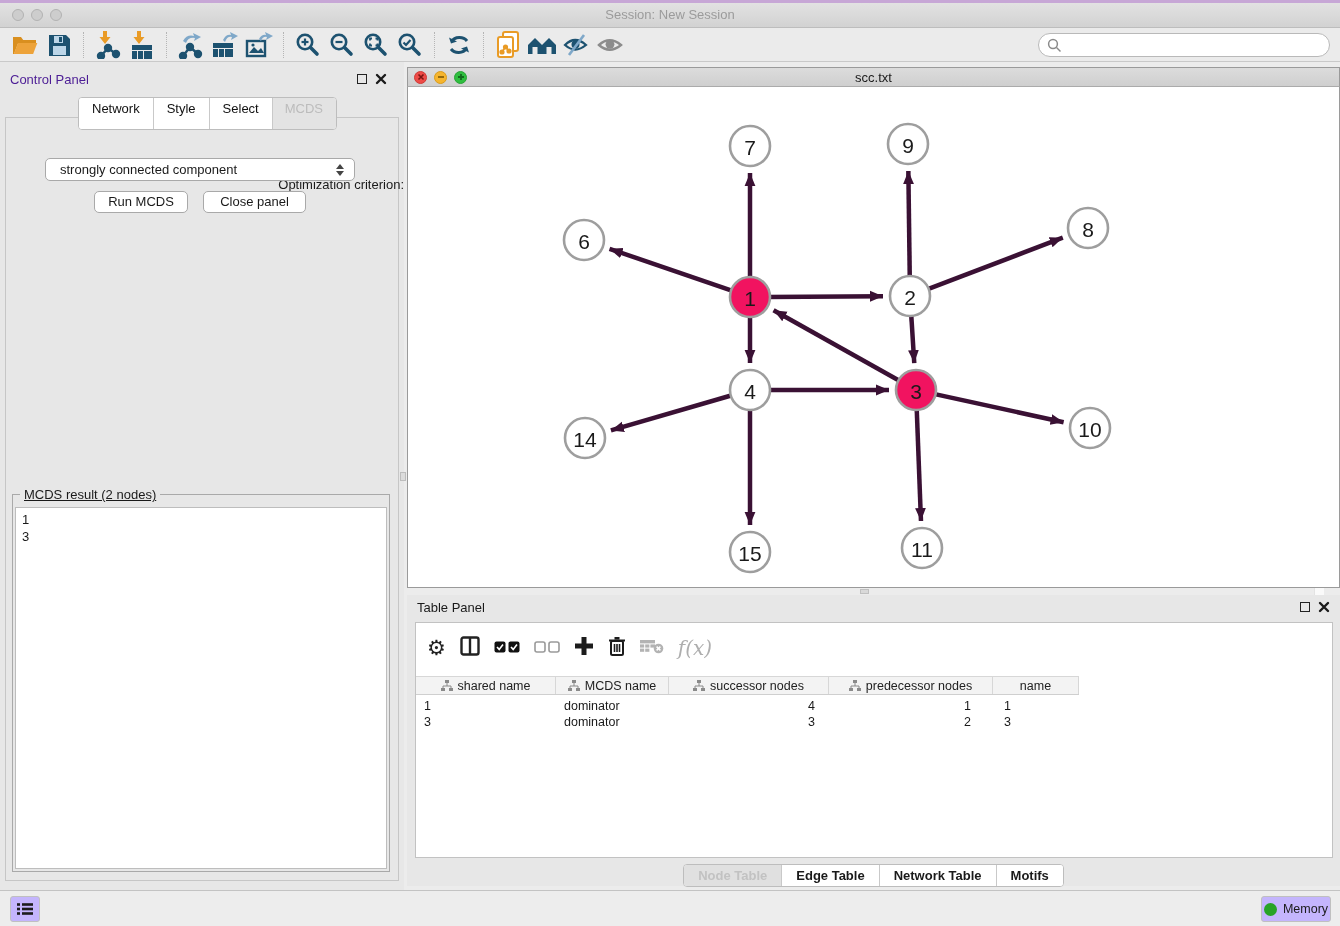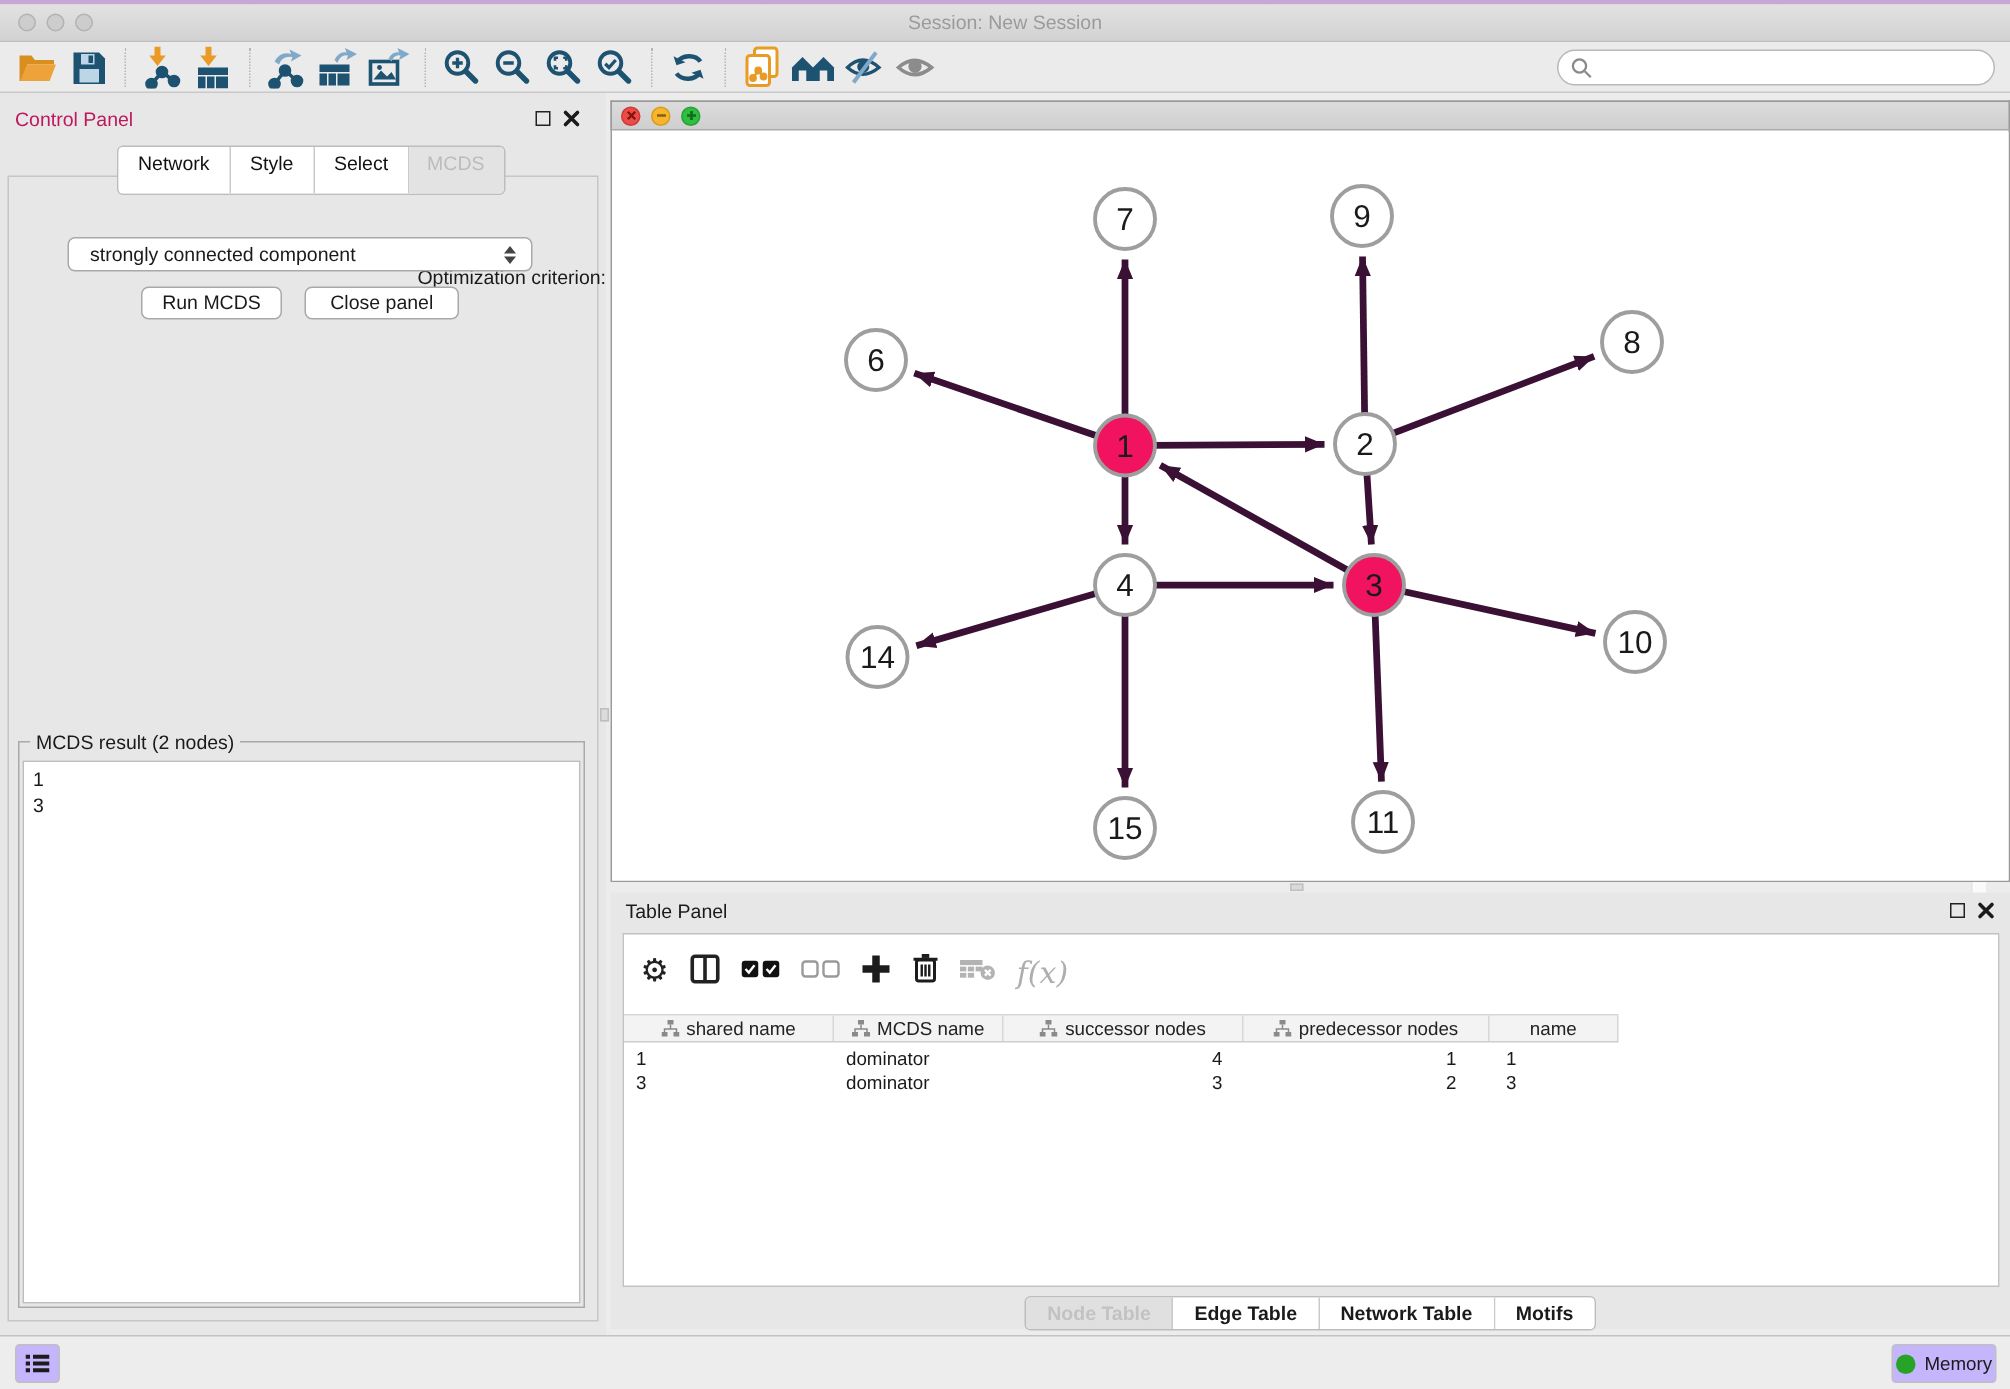--- a/index.html
+++ b/index.html
@@ -13,40 +13,40 @@
   .traffic-dot { width:12px; height:12px; border-radius:50%; background:#cdcdcd; border:1px solid #b2b2b2; display:inline-block; }
   .win-title { width:100%; text-align:center; font-size:13px; color:#9b9b9b; line-height:24px; }
 
   .toolbar { left:0; top:28px; width:1340px; height:34px; background:#ebebeb; border-bottom:1px solid #c9c9c9; display:flex; align-items:center; padding-left:8px; }
   .tb-icon { width:34px; height:30px; display:flex; align-items:center; justify-content:center; }
   .tb-sep { width:1px; height:26px; border-left:1px dotted #b5b5b5; margin:0 7px; }
   .search-box { right:10px; top:33px; width:292px; height:24px; background:#fff; border:1px solid #b9b9b9; border-radius:12px; display:flex; align-items:center; padding-left:8px; }
 
   
   .left-panel { left:0; top:62px; width:404px; height:828px; background:#e7e7e7; }
-  .cp-title { left:10px; top:72px; font-size:13px; color:#be185d; }
+  .cp-title { left:10px; top:72px; font-size:13px; color:#4c1d95; }
   .panel-btns { display:flex; gap:8px; align-items:center; }
   .float-sq { width:10px; height:10px; border:1.6px solid #222; display:inline-block; }
 
   .cp-box { left:5px; top:117px; width:394px; height:764px; border:1px solid #c6c6c6; background:#e7e7e7; }
 
   .tabs-row { left:78px; top:97px; height:33px; display:flex; border:1px solid #bdbdbd; border-radius:4px; overflow:hidden; background:#fff; z-index:3; }
   .tab { font-size:13px; padding:2px 13px 0 13px; background:#fff; border-right:1px solid #c9c9c9; color:#111; line-height:18px; }
   .tab:last-child { border-right:none;padding-left:12px; }
   .tab.active { background:#e3e3e3; color:#bcbcbc; }
 
   .opt-label { left:0; top:137px; width:404px; text-align:right; font-size:13px;margin-top:40px; }
   .dropdown { left:45px; top:158px; width:310px; height:23px; background:#fff; border:1px solid #a9a9a9; border-radius:5px; display:flex; align-items:center; padding:0 10px 0 14px; font-size:13px; }
   .dd-arrows { margin-left:auto; display:flex; flex-direction:column; gap:2px; }
   .tri-up { width:0; height:0; border-left:4px solid transparent; border-right:4px solid transparent; border-bottom:5px solid #444; }
   .tri-dn { width:0; height:0; border-left:4px solid transparent; border-right:4px solid transparent; border-top:5px solid #444; }
   .cp-btn { height:22px; background:#fff; border:1px solid #a9a9a9; border-radius:5px; font-size:13px; text-align:center; line-height:20px; }
 
   .fieldset { left:12px; top:494px; width:378px; height:378px; border:1px solid #a9a9a9; background:#e7e7e7; }
-  .legend { left:20px; top:487px; background:#e7e7e7; padding:0 4px; font-size:13px; z-index:2; }
+  .legend { left:20px; top:487px; background:#e7e7e7; padding:0 4px; font-size:13px; z-index:2;text-decoration:underline; }
   .result-area { left:15px; top:507px; width:372px; height:362px; background:#fff; border:1px solid #bdbdbd; font-size:13px; line-height:17px; padding:3px 6px; }
   .result-scroll { right:16px; top:508px; width:10px; height:360px; background:#fafafa; border-left:1px solid #e3e3e3; }
 
   
   .net-win { left:407px; top:67px; width:933px; height:521px; border:1px solid #9a9a9a; background:#fff; }
   .net-titlebar { left:407px; top:67px; width:933px; height:20px; background:linear-gradient(#dcdcdc,#cfcfcf); border:1px solid #9a9a9a; border-bottom:1px solid #ababab; display:flex; align-items:center; padding-left:6px; }
   .tl { width:13px; height:13px; border-radius:50%; margin-right:7px; display:flex; align-items:center; justify-content:center; }
   .net-title { position:absolute; left:0; width:100%; text-align:center; font-size:13px; color:#1a1a1a; }
   .canvas { left:408px; top:88px; width:931px; height:499px; background:#fff; overflow:hidden; }
 
@@ -291,20 +291,21 @@
   <span class="tl" style="background:#f6b52e;border:1px solid #d99c1c;">
     <svg width="8" height="8" viewBox="0 0 8 8">
         <line x1="1" y1="4" x2="7" y2="4" stroke="#8a610b" stroke-width="1.8"></line>
       </svg>
   </span>
   <span class="tl" style="background:#2fbe3f;border:1px solid #27a335;">
     <svg width="8" height="8" viewBox="0 0 8 8">
         <path d="M4 1v6M1 4h6" stroke="#136b1e" stroke-width="1.8"></path>
       </svg>
   </span>
+  <span class="net-title">scc.txt</span>
 </div>
 <div class="abs canvas">
   <svg id="graph-svg" width="931" height="499">
       <defs>
         <marker id="arrow" markerUnits="userSpaceOnUse" markerWidth="16" markerHeight="14" refX="13" refY="6" orient="auto">
           <path d="M0,0.6 L13,6 L0,11.4 Z" fill="#3a1134"></path>
         </marker>
       </defs>
       <line x1="342" y1="192" x2="342" y2="85" stroke="#3a1134" stroke-width="4.5" marker-end="url(#arrow)"></line>
       <line x1="325.92146768425863" y1="203.4790581807394" x2="201.5364925014716" y2="160.76855465411975" stroke="#3a1134" stroke-width="4.5" marker-end="url(#arrow)"></line>

